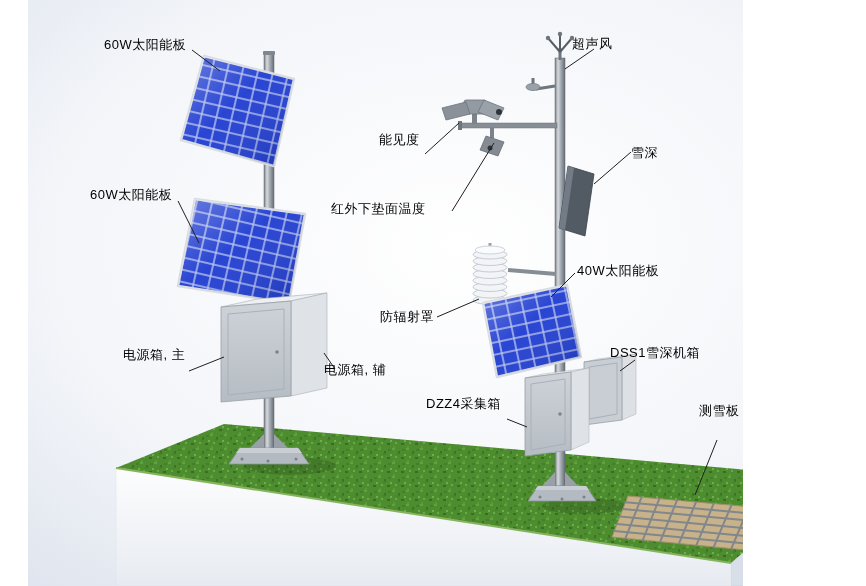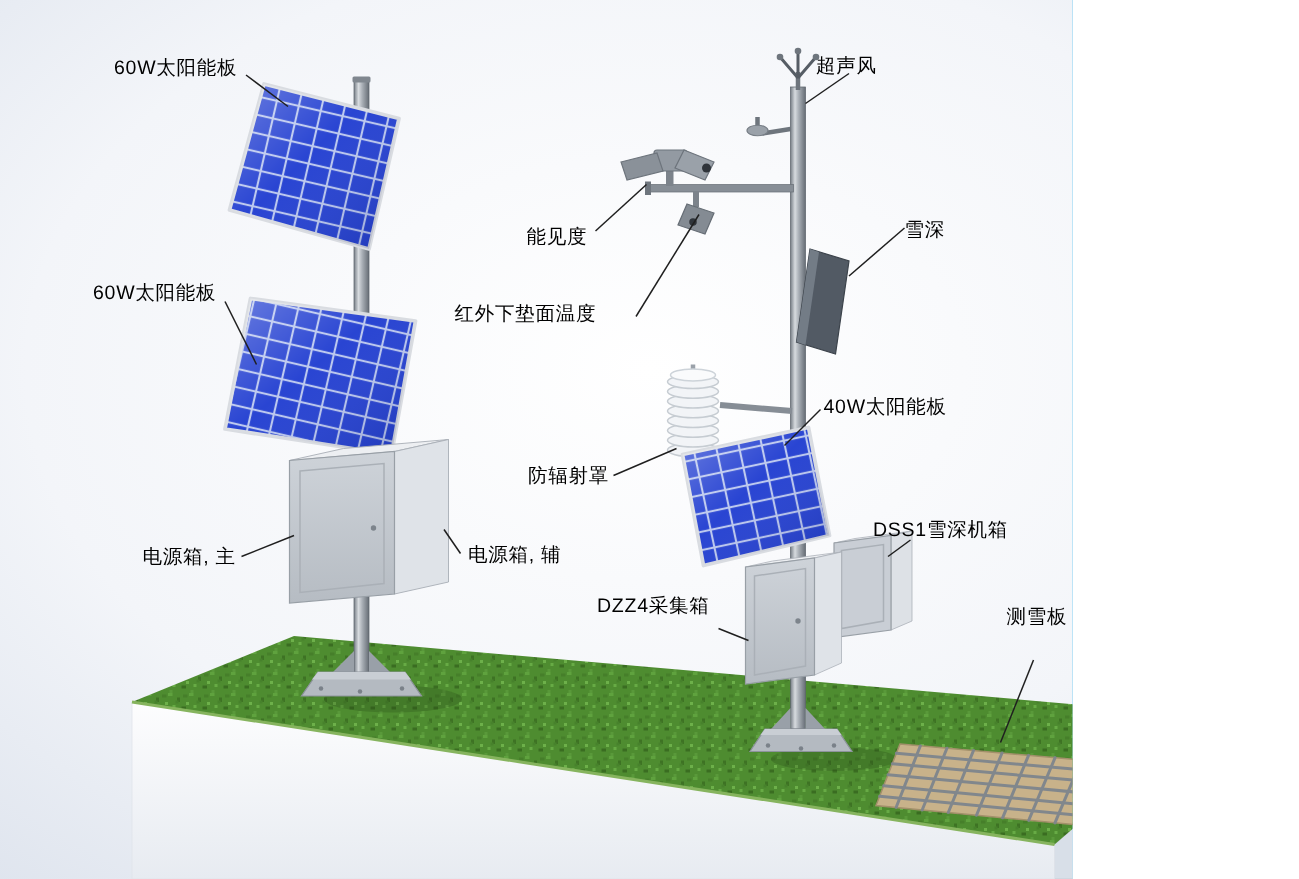--- a/index.html
+++ b/index.html
@@ -1,21 +1,22 @@
 <!DOCTYPE html>
 <html><head>
 <meta charset="utf-8">
 <style>
   html,body{margin:0;padding:0;background:#ffffff;}
   .stage{
     position:relative;
     width:715px;height:586px;
     overflow:hidden;
     font-family:"Liberation Sans","DejaVu Sans",sans-serif;
-    background:#0ea5e9;
+    background:#fdba74;
+    margin-left:28px;
   }
   .stage svg{position:absolute;left:0;top:0;}
   .lbl{
     position:absolute;
     font-size:13px;
     line-height:14px;
     color:#000;
     white-space:nowrap;
     letter-spacing:0.5px;
   }
@@ -234,24 +235,24 @@
     <line x1="161" y1="371" x2="196" y2="357"></line>
     <line x1="307" y1="369" x2="296" y2="353"></line>
     <line x1="479" y1="419" x2="499" y2="427"></line>
     <line x1="689" y1="440" x2="667" y2="495"></line>
   </g>
 </svg>
 
 <div class="lbl" style="left:76px;top:38px">60W太阳能板</div>
 <div class="lbl" style="left:62px;top:188px">60W太阳能板</div>
 <div class="lbl" style="left:544px;top:37px">超声风</div>
-<div class="lbl" style="left:351px;top:151px">能见度</div>
+<div class="lbl" style="left:351px;top:133px">能见度</div>
 <div class="lbl" style="left:303px;top:202px">红外下垫面温度</div>
 <div class="lbl" style="left:603px;top:146px">雪深</div>
 <div class="lbl" style="left:549px;top:264px">40W太阳能板</div>
 <div class="lbl" style="left:352px;top:310px">防辐射罩</div>
 <div class="lbl" style="left:582px;top:346px">DSS1雪深机箱</div>
-<div class="lbl" style="left:95px;top:364px">电源箱, 主</div>
-<div class="lbl" style="left:312px;top:363px">电源箱, 辅</div>
+<div class="lbl" style="left:95px;top:348px">电源箱, 主</div>
+<div class="lbl" style="left:296px;top:363px">电源箱, 辅</div>
 <div class="lbl" style="left:398px;top:397px">DZZ4采集箱</div>
 <div class="lbl" style="left:671px;top:404px">测雪板</div>
 
 </div>
 
 </body></html>

